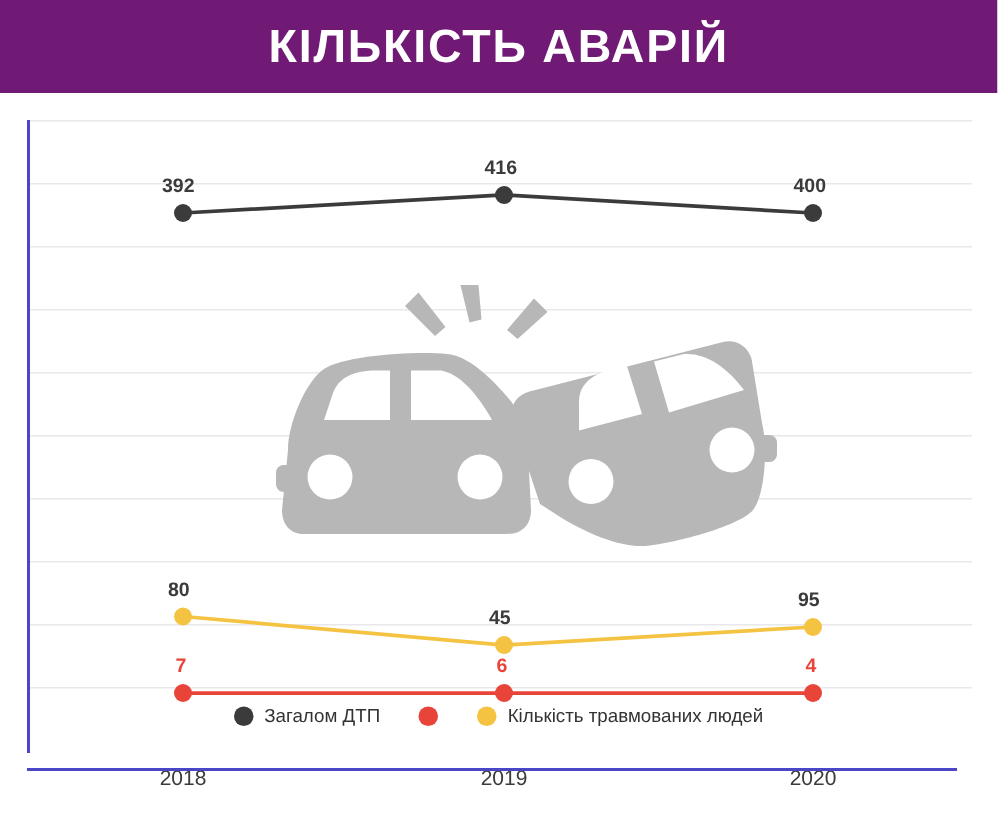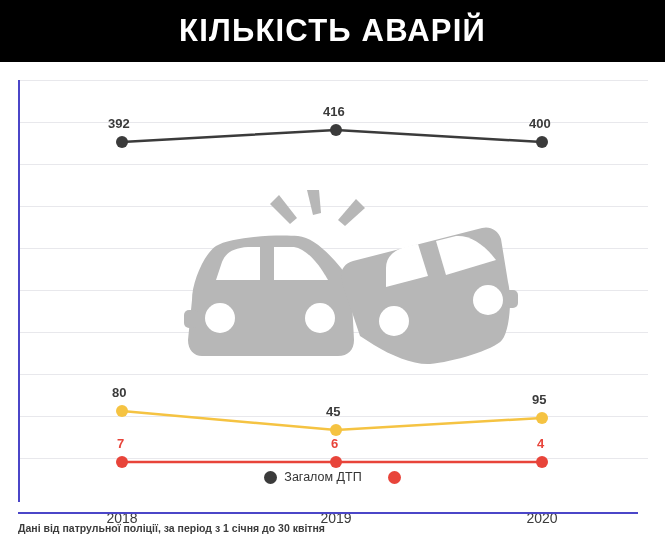--- a/index.html
+++ b/index.html
@@ -9,21 +9,21 @@
   body {
     width: 665px;
     height: 559px;
     background: #ffffff;
     font-family: "Liberation Sans", sans-serif;
     overflow: hidden;
     position: relative;
   }
   .header {
     height: 62px;
-    background: #000000;
+    background: #701a75;
     display: flex;
     align-items: center;
     justify-content: center;
   }
   .header-title {
     color: #ffffff;
     font-size: 31px;
     font-weight: bold;
     letter-spacing: 1.2px;
   }
@@ -226,17 +226,20 @@
 </div>
 
 <div class="legend">
   <div class="legend-item">
     <span class="legend-dot" style="background:#3b3b3b;"></span>
     <span class="legend-text">Загалом ДТП</span>
   </div>
   <div class="legend-item">
     <span class="legend-dot" style="background:#e8443a;"></span>
   </div>
+  <div class="legend-item">
+    <span class="legend-dot" style="background:#f5c342;"></span>
+    <span class="legend-text">Кількість травмованих людей</span>
+  </div>
 </div>
 
 <div class="footnote">
-  <div class="footnote-line">Дані від патрульної поліції, за період з 1 січня до 30 квітня</div>
 </div>
 
 </body></html>

